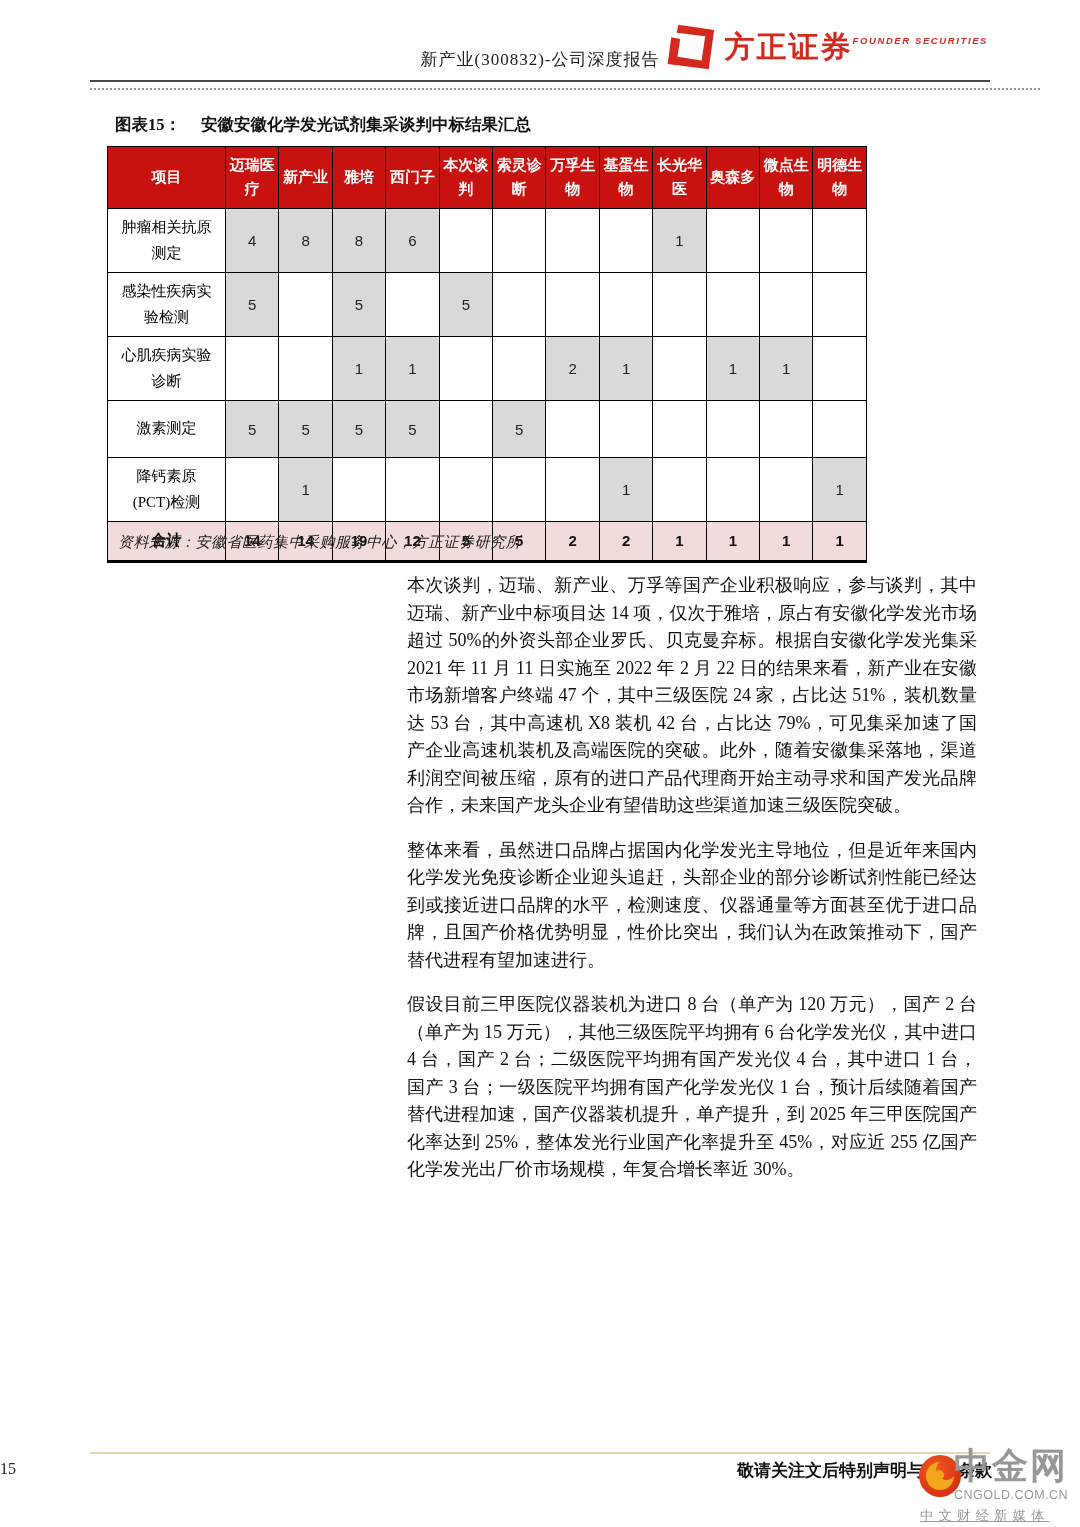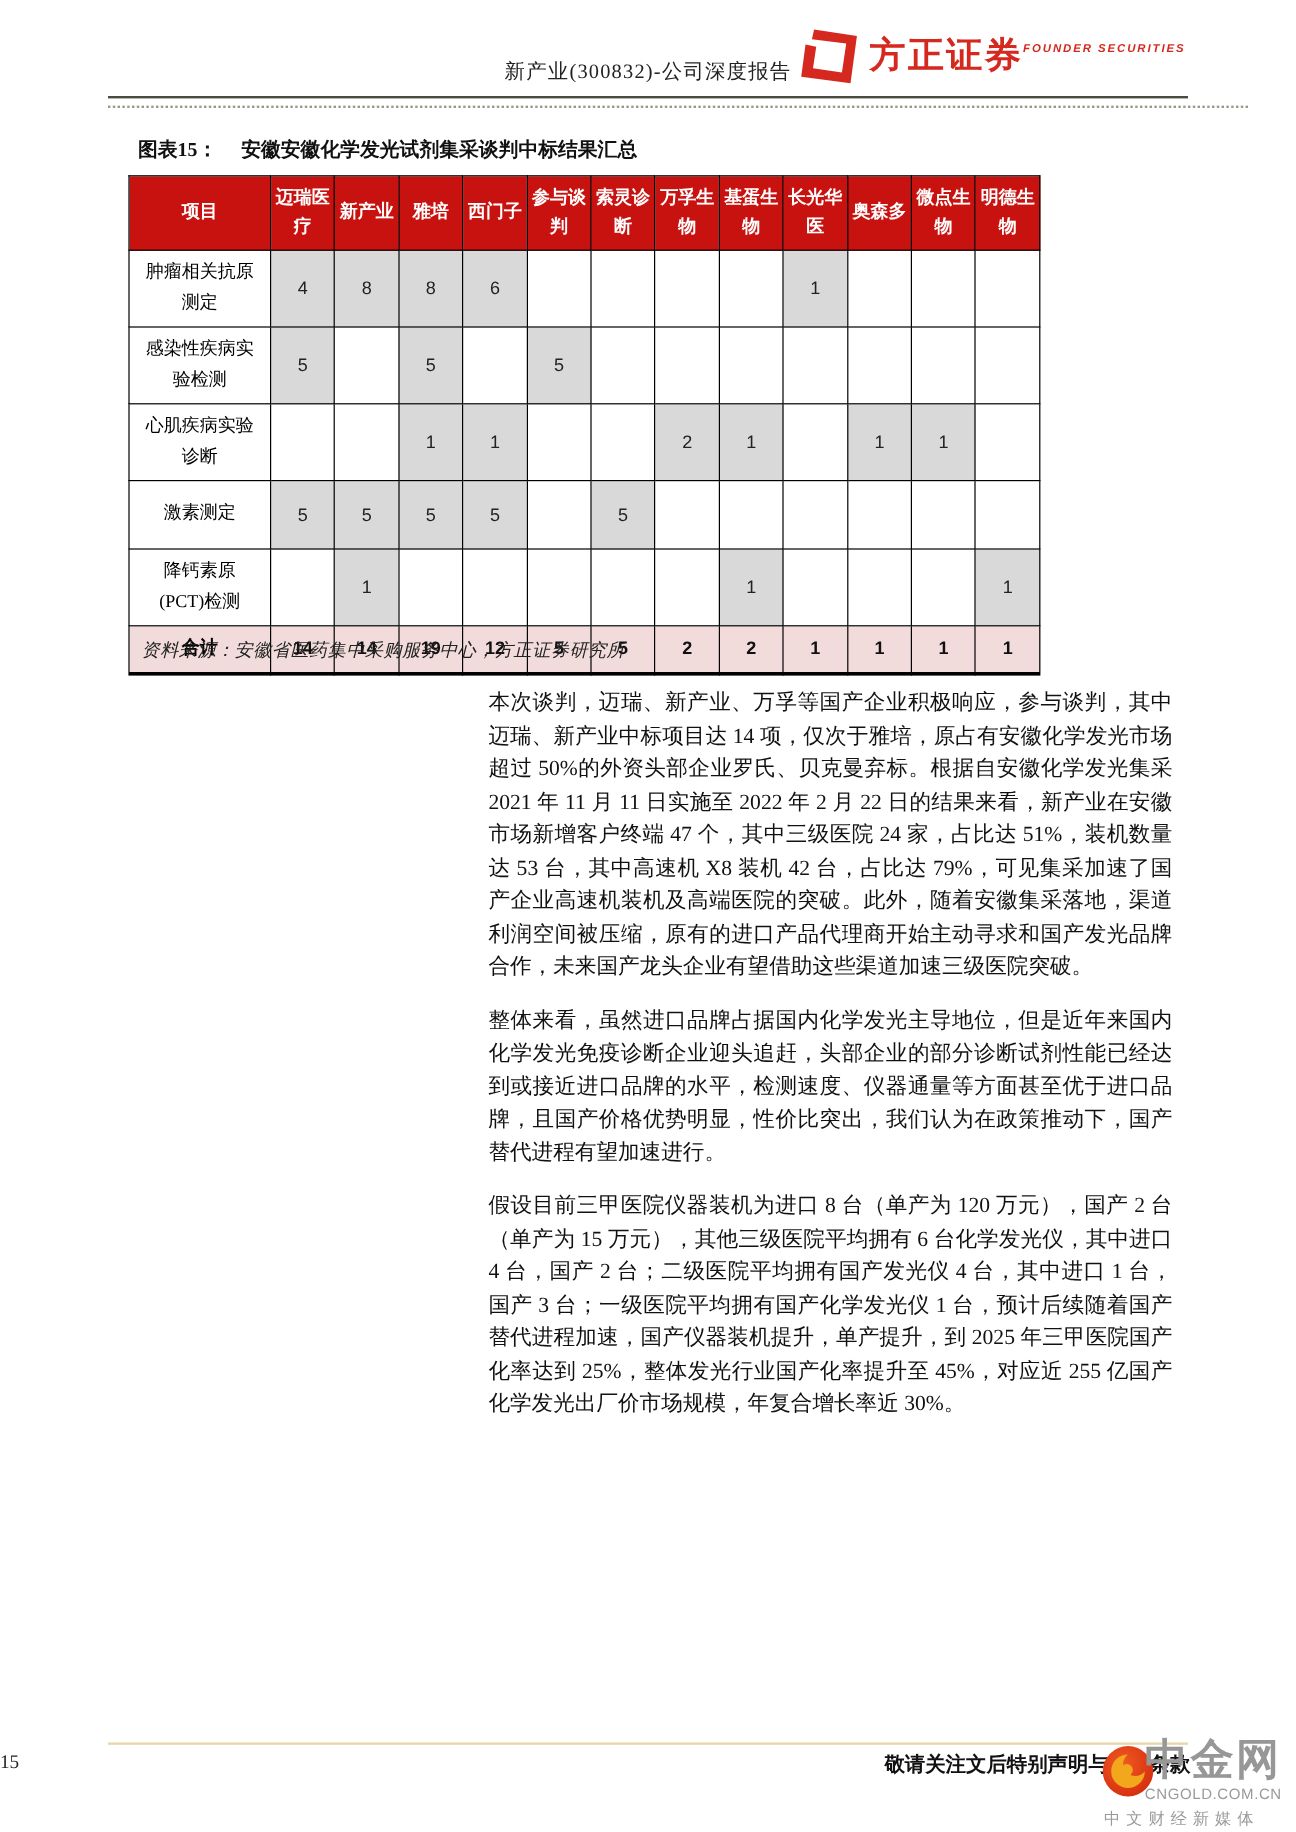--- a/index.html
+++ b/index.html
@@ -72,21 +72,21 @@
   .wm-name{
     position:absolute;left:36px;top:-2px;font-family:"Liberation Sans","DejaVu Sans",sans-serif;
     font-weight:bold;font-size:36px;color:#979797;letter-spacing:2px;line-height:1;
   }
   .wm-domain{
     position:absolute;left:36px;top:38px;font-family:"Liberation Sans","DejaVu Sans",sans-serif;
     font-size:12.5px;color:#9a9a9a;letter-spacing:0.5px;
   }
   .wm-tagline{
     position:absolute;left:2px;top:57px;font-family:"Liberation Sans","DejaVu Sans",sans-serif;
-    font-size:13.5px;color:#9a9a9a;letter-spacing:5px;white-space:nowrap;
+    font-size:13.5px;color:#9a9a9a;letter-spacing:5px;white-space:nowrap;text-decoration:underline;
   }
 </style>
 </head>
 <body>
 
 <div class="page">
 
   <div class="doc-header-title">新产业(300832)-公司深度报告</div>
 
   <div class="brand">
@@ -122,21 +122,21 @@
         <col>
         <col>
       </colgroup>
       <thead>
         <tr>
           <th>项目</th>
           <th>迈瑞医疗</th>
           <th>新产业</th>
           <th>雅培</th>
           <th>西门子</th>
-          <th>参与谈判</th>
+          <th>本次谈判</th>
           <th>索灵诊断</th>
           <th>万孚生物</th>
           <th>基蛋生物</th>
           <th>长光华医</th>
           <th>奥森多</th>
           <th>微点生物</th>
           <th>明德生物</th>
         </tr>
       </thead>
       <tbody>

